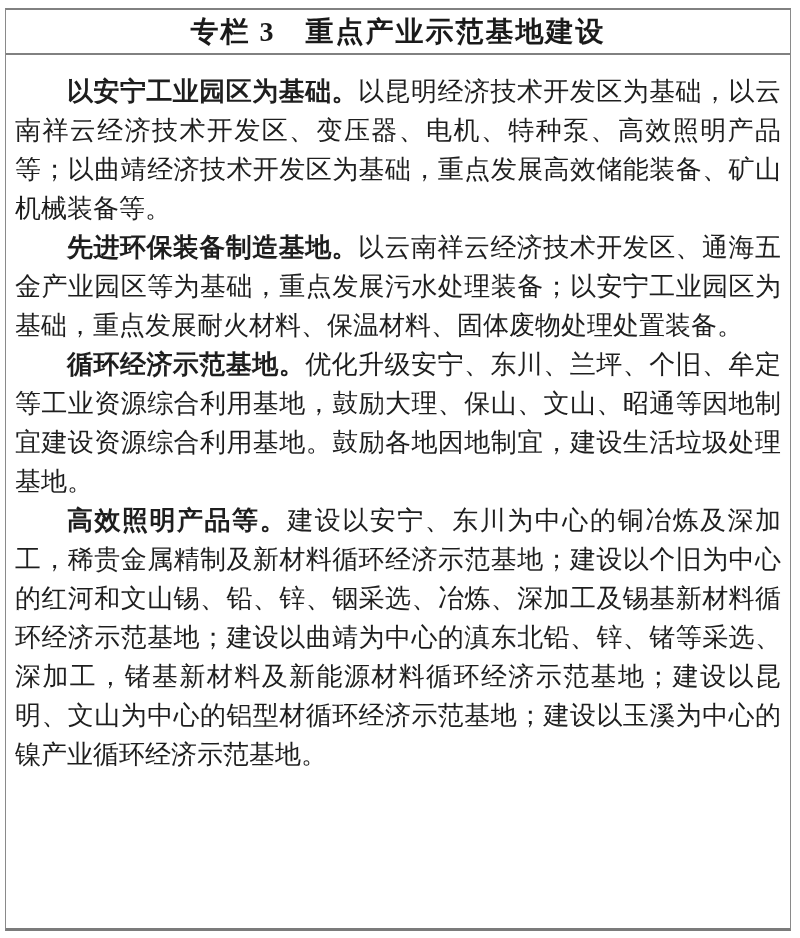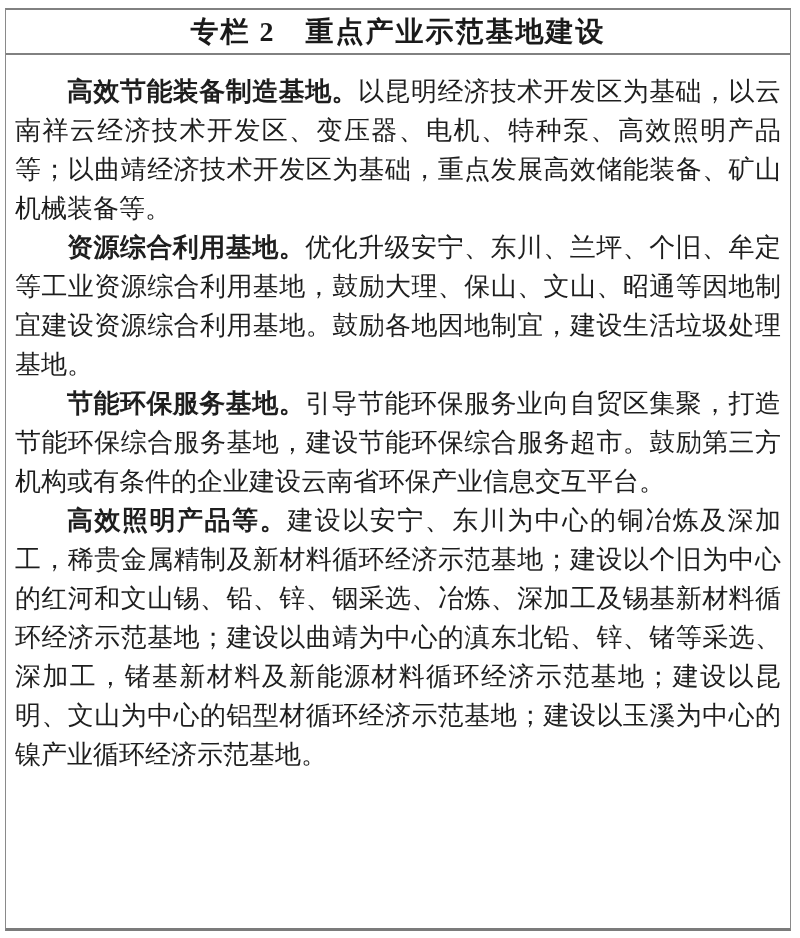--- a/index.html
+++ b/index.html
@@ -58,29 +58,29 @@
   .para .lead {
     font-weight: bold;
   }
 </style>
 </head>
 <body>
 
 <div class="page">
   <div class="panel">
 
-    <div class="panel-title">专栏 2　重点产业示范基地建设</div>
+    <div class="panel-title">专栏 3　重点产业示范基地建设</div>
 
     <div class="panel-body">
 
-      <p class="para"><span class="lead">高效节能装备制造基地。</span><span>以昆明经济技术开发区为基础，以云南祥云经济技术开发区、变压器、电机、特种泵、高效照明产品等；以曲靖经济技术开发区为基础，重点发展高效储能装备、矿山机械装备等。</span></p>
+      <p class="para"><span class="lead">以安宁工业园区为基础。</span><span>以昆明经济技术开发区为基础，以云南祥云经济技术开发区、变压器、电机、特种泵、高效照明产品等；以曲靖经济技术开发区为基础，重点发展高效储能装备、矿山机械装备等。</span></p>
+
+      <p class="para"><span class="lead">先进环保装备制造基地。</span><span>以云南祥云经济技术开发区、通海五金产业园区等为基础，重点发展污水处理装备；以安宁工业园区为基础，重点发展耐火材料、保温材料、固体废物处理处置装备。</span></p>
+
+      <p class="para"><span class="lead">循环经济示范基地。</span><span>优化升级安宁、东川、兰坪、个旧、牟定等工业资源综合利用基地，鼓励大理、保山、文山、昭通等因地制宜建设资源综合利用基地。鼓励各地因地制宜，建设生活垃圾处理基地。</span></p>
 
 
-      <p class="para"><span class="lead">资源综合利用基地。</span><span>优化升级安宁、东川、兰坪、个旧、牟定等工业资源综合利用基地，鼓励大理、保山、文山、昭通等因地制宜建设资源综合利用基地。鼓励各地因地制宜，建设生活垃圾处理基地。</span></p>
-
-
-      <p class="para"><span class="lead">节能环保服务基地。</span><span>引导节能环保服务业向自贸区集聚，打造节能环保综合服务基地，建设节能环保综合服务超市。鼓励第三方机构或有条件的企业建设云南省环保产业信息交互平台。</span></p>
 
       <p class="para"><span class="lead">高效照明产品等。</span><span>建设以安宁、东川为中心的铜冶炼及深加工，稀贵金属精制及新材料循环经济示范基地；建设以个旧为中心的红河和文山锡、铅、锌、铟采选、冶炼、深加工及锡基新材料循环经济示范基地；建设以曲靖为中心的滇东北铅、锌、锗等采选、深加工，锗基新材料及新能源材料循环经济示范基地；建设以昆明、文山为中心的铝型材循环经济示范基地；建设以玉溪为中心的镍产业循环经济示范基地。</span></p>
 
     </div>
   </div>
 </div>
 
 </body></html>

